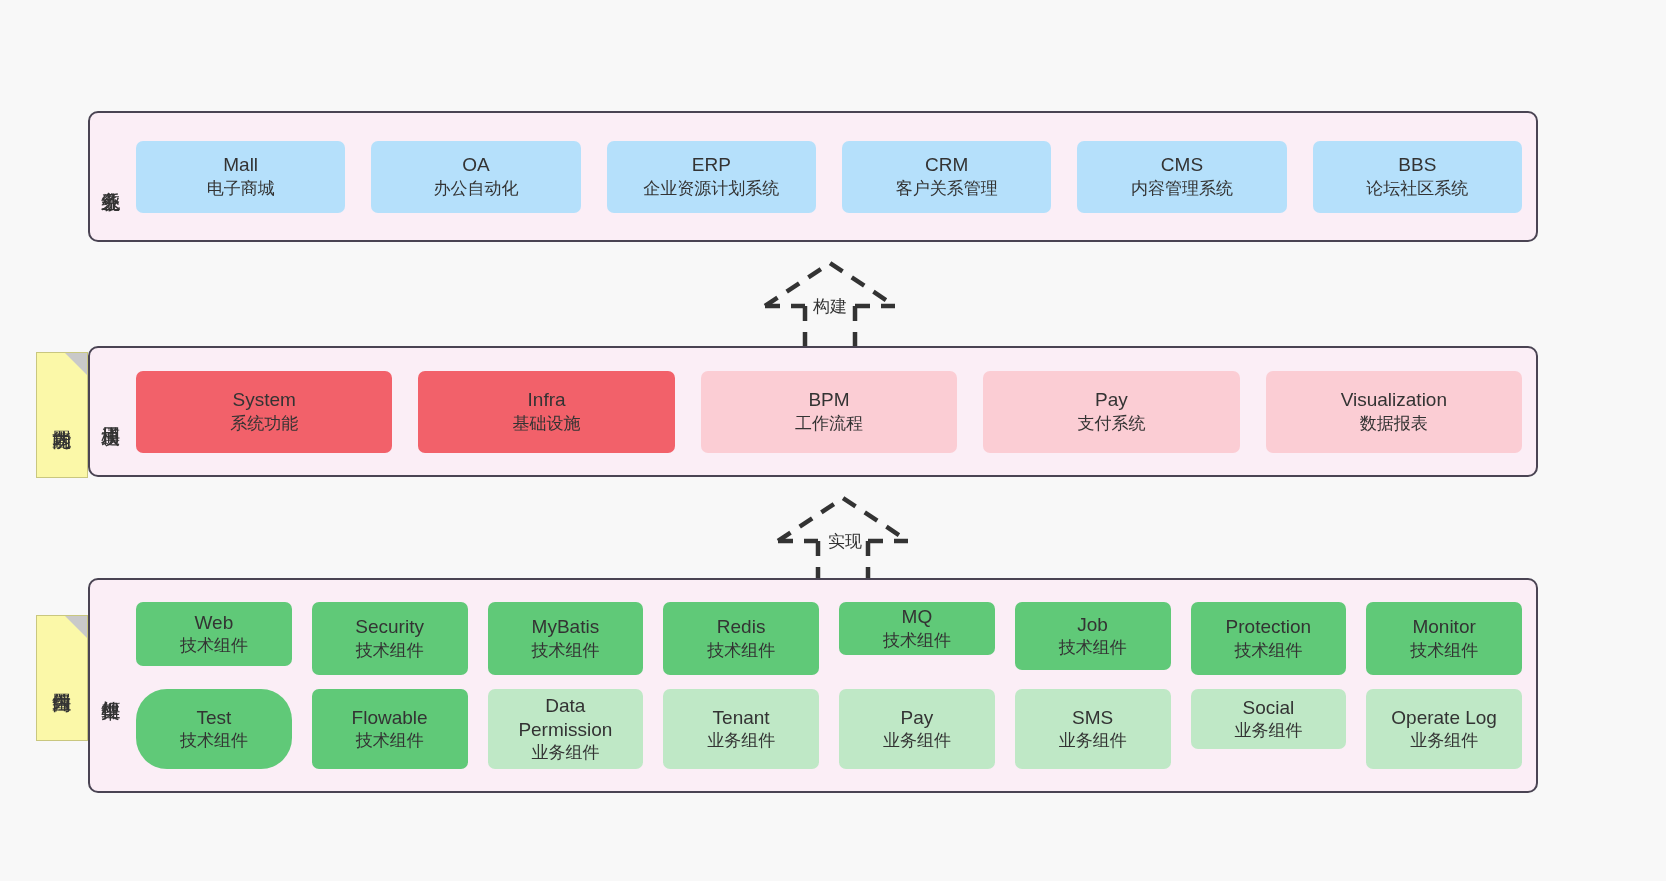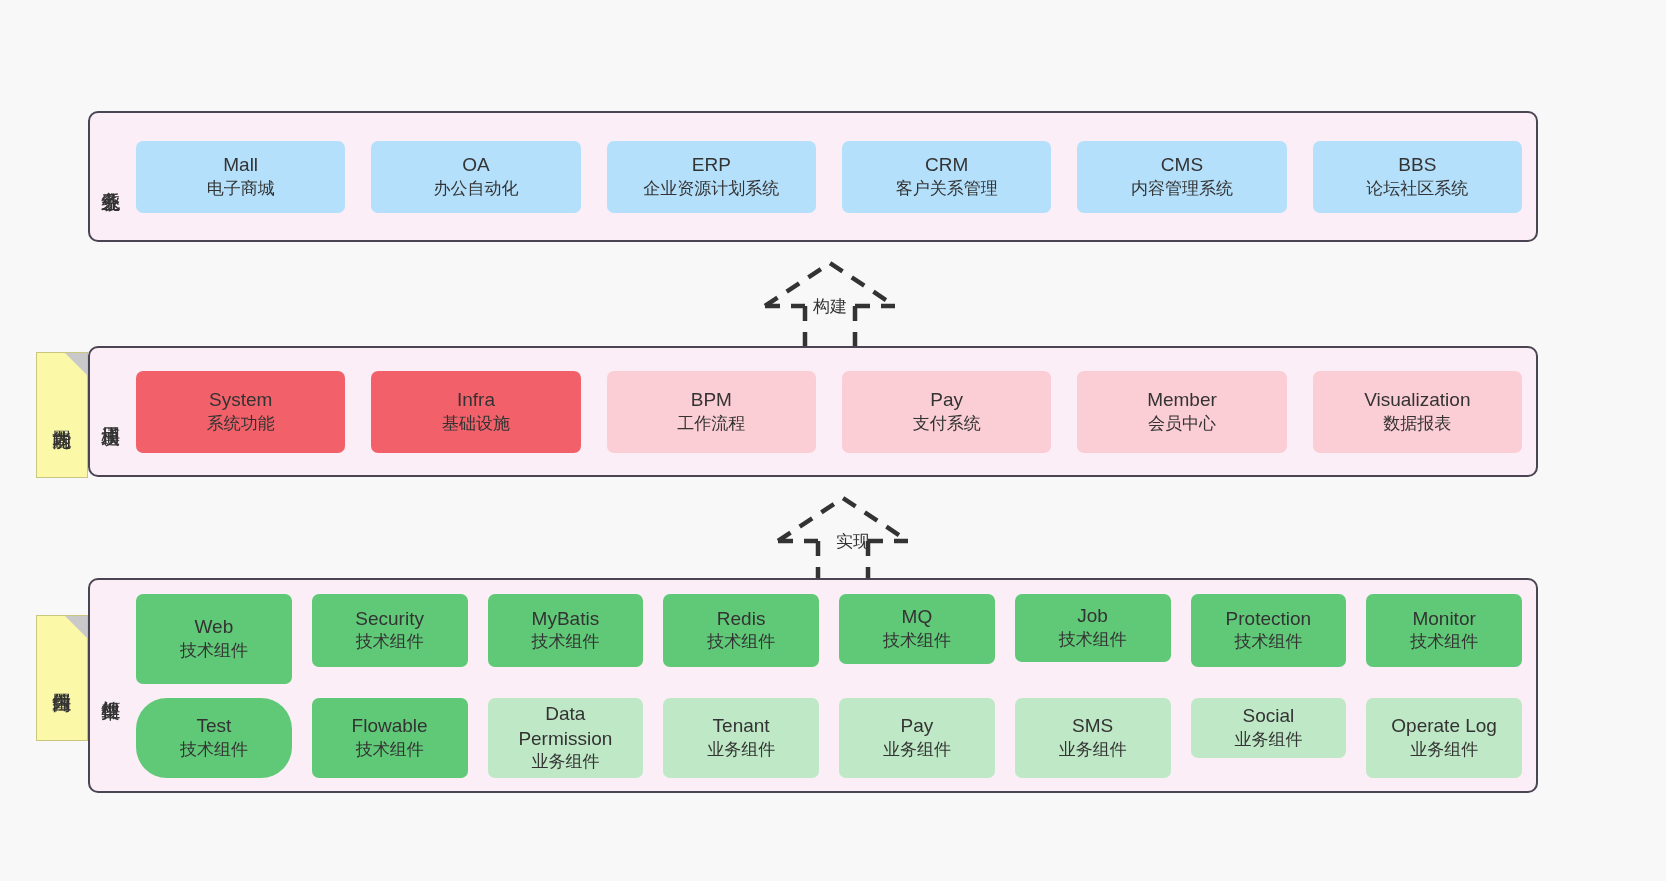--- a/index.html
+++ b/index.html
@@ -199,71 +199,67 @@
           </div>
           <div class="box pinkl" style="height:82px;">
             <span class="ttl">BPM</span>
             <span class="sub">工作流程</span>
           </div>
           <div class="box pinkl" style="height:82px;">
             <span class="ttl">Pay</span>
             <span class="sub">支付系统</span>
           </div>
           <div class="box pinkl" style="height:82px;">
-            <span class="ttl">Member</span>
-            <span class="sub">会员中心</span>
-          </div>
-          <div class="box pinkl" style="height:82px;">
             <span class="ttl">Visualization</span>
             <span class="sub">数据报表</span>
           </div>
         </div>
       </div>
     </div>
   </div>
 
   <div class="arrow-group" style="left:768px; top:493px; width:150px; height:90px;">
     <svg width="150" height="90" viewBox="0 0 150 90">
       <path d="M 10 48 L 75 5 L 140 48" fill="none" stroke="#333333" stroke-width="4.5" stroke-dasharray="15,11" stroke-linecap="butt"></path>
       <path d="M 10 48 L 50 48" fill="none" stroke="#333333" stroke-width="4.5" stroke-dasharray="15,11"></path>
       <path d="M 100 48 L 140 48" fill="none" stroke="#333333" stroke-width="4.5" stroke-dasharray="15,11"></path>
       <path d="M 50 48 L 50 90" fill="none" stroke="#333333" stroke-width="4.5" stroke-dasharray="15,11"></path>
       <path d="M 100 48 L 100 90" fill="none" stroke="#333333" stroke-width="4.5" stroke-dasharray="15,11"></path>
     </svg>
-    <span class="arrow-label" style="left:68px; top:37px;">实现</span>
+    <span class="arrow-label" style="left:60px; top:37px;">实现</span>
   </div>
 
   <div class="note" style="left:36px; top:615px; width:52px; height:126px;">
     <span class="fold"></span>
     <span>内置组件</span>
   </div>
 
   <div class="layer" id="layer-2" style="left:88px; top:578px; width:1450px; height:215px;">
     <div class="layer-title">框架组件</div>
     <div class="layer-body">
       <div class="rows-wrap">
 
         <div class="row" style="gap:20px;">
-          <div class="box greend" style="height:90px;">
+          <div class="box greend" style="height:64px;">
             <span class="ttl">Web</span>
             <span class="sub">技术组件</span>
           </div>
           <div class="box greend" style="height:73px;">
             <span class="ttl">Security</span>
             <span class="sub">技术组件</span>
           </div>
           <div class="box greend" style="height:73px;">
             <span class="ttl">MyBatis</span>
             <span class="sub">技术组件</span>
           </div>
           <div class="box greend" style="height:73px;">
             <span class="ttl">Redis</span>
             <span class="sub">技术组件</span>
           </div>
-          <div class="box greend" style="height:70px;">
+          <div class="box greend" style="height:53px;">
             <span class="ttl">MQ</span>
             <span class="sub">技术组件</span>
           </div>
           <div class="box greend" style="height:68px;">
             <span class="ttl">Job</span>
             <span class="sub">技术组件</span>
           </div>
           <div class="box greend" style="height:73px;">
             <span class="ttl">Protection</span>
             <span class="sub">技术组件</span>

